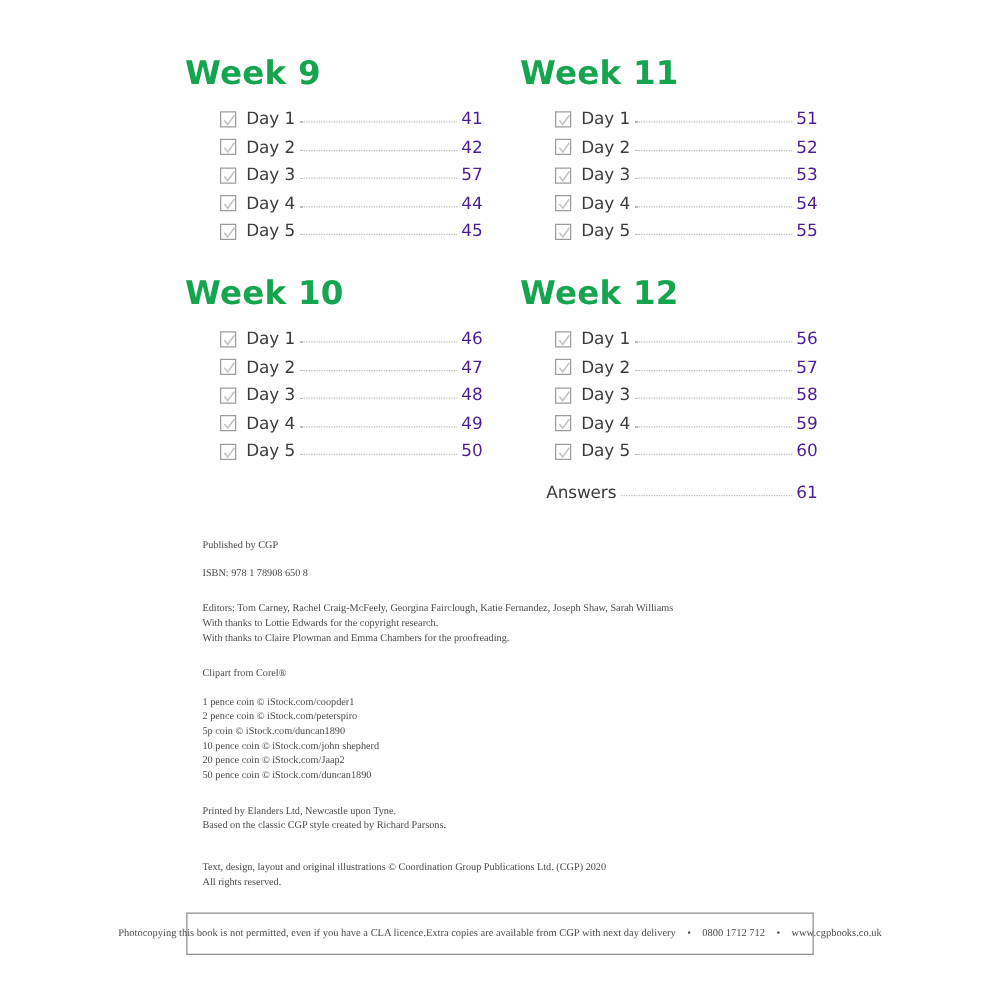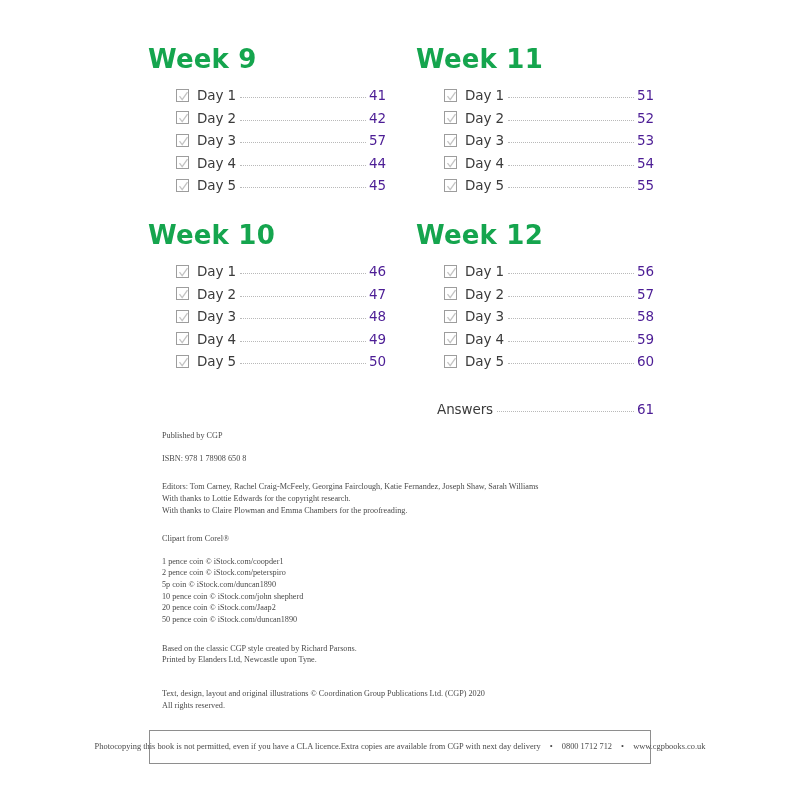--- a/index.html
+++ b/index.html
@@ -99,21 +99,21 @@
     min-width: 18px;
     letter-spacing: -0.1px;
   }
 
   
   .answers-row {
     display: flex;
     align-items: center;
     height: 22.5px;
     padding-left: 21px;
-    margin-top: 25px;
+    margin-top: 10px;
   }
 
   
   .imprint {
     position: absolute;
     left: 149px;
     top: 430px;
     width: 520px;
     font-family: "Liberation Serif", serif;
     font-size: 8.2px;
@@ -391,22 +391,22 @@
     <div class="gap-md"></div>
     <p>Clipart from Corel®</p>
     <div class="gap-sm"></div>
     <p>1 pence coin © iStock.com/coopder1</p>
     <p>2 pence coin © iStock.com/peterspiro</p>
     <p>5p coin © iStock.com/duncan1890</p>
     <p>10 pence coin © iStock.com/john shepherd</p>
     <p>20 pence coin © iStock.com/Jaap2</p>
     <p>50 pence coin © iStock.com/duncan1890</p>
     <div class="gap-md"></div>
+    <p>Printed by Elanders Ltd, Newcastle upon Tyne.</p>
     <p>Based on the classic CGP style created by Richard Parsons.</p>
-    <p>Printed by Elanders Ltd, Newcastle upon Tyne.</p>
     <div class="gap-lg"></div>
     <p>Text, design, layout and original illustrations © Coordination Group Publications Ltd. (CGP) 2020</p>
     <p>All rights reserved.</p>
   </div>
 
   <div class="footer-box">
     <div class="footer-line">Photocopying this book is not permitted, even if you have a CLA licence.</div>
     <div class="footer-line">
       <span>Extra copies are available from CGP with next day delivery</span>
       <span class="dot-sep">•</span>

